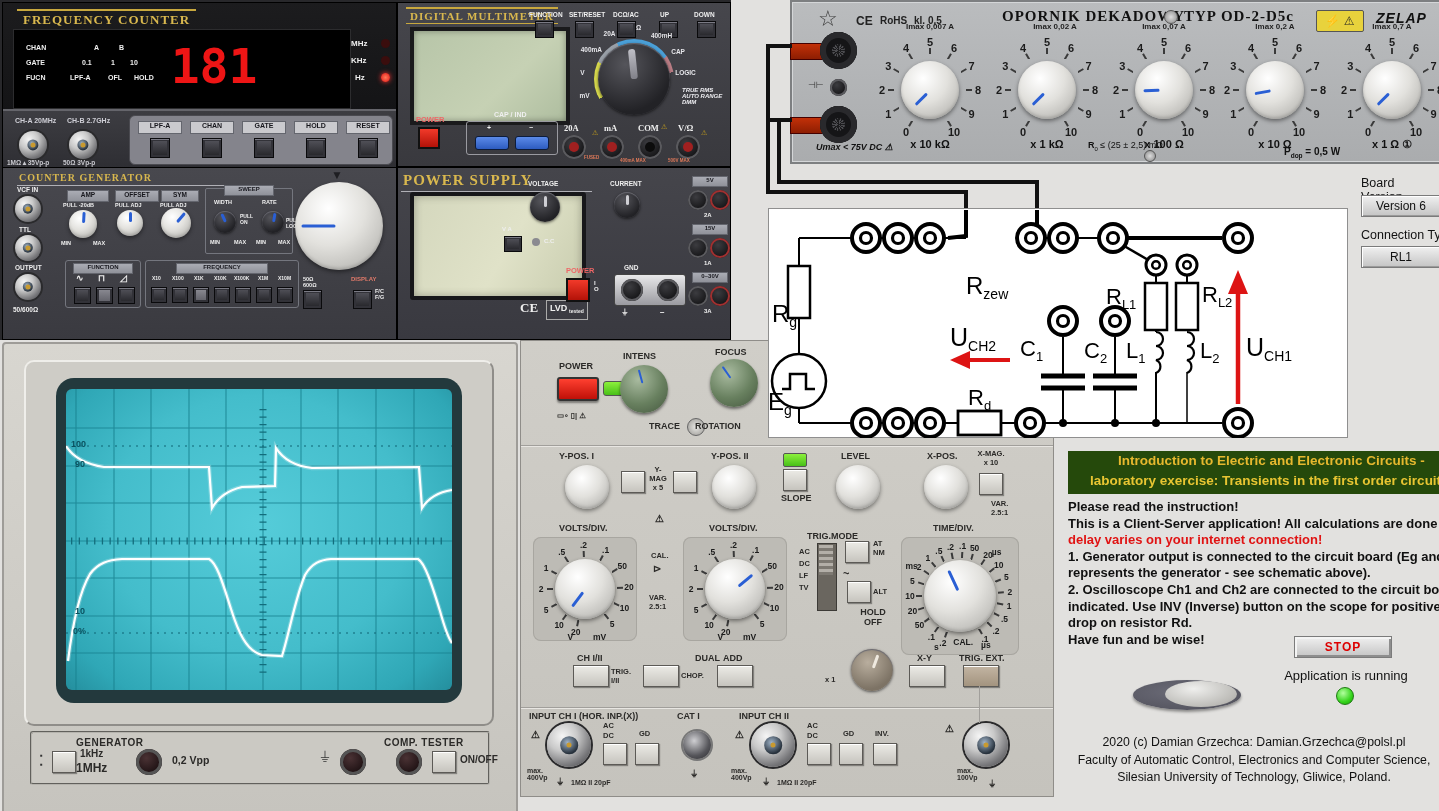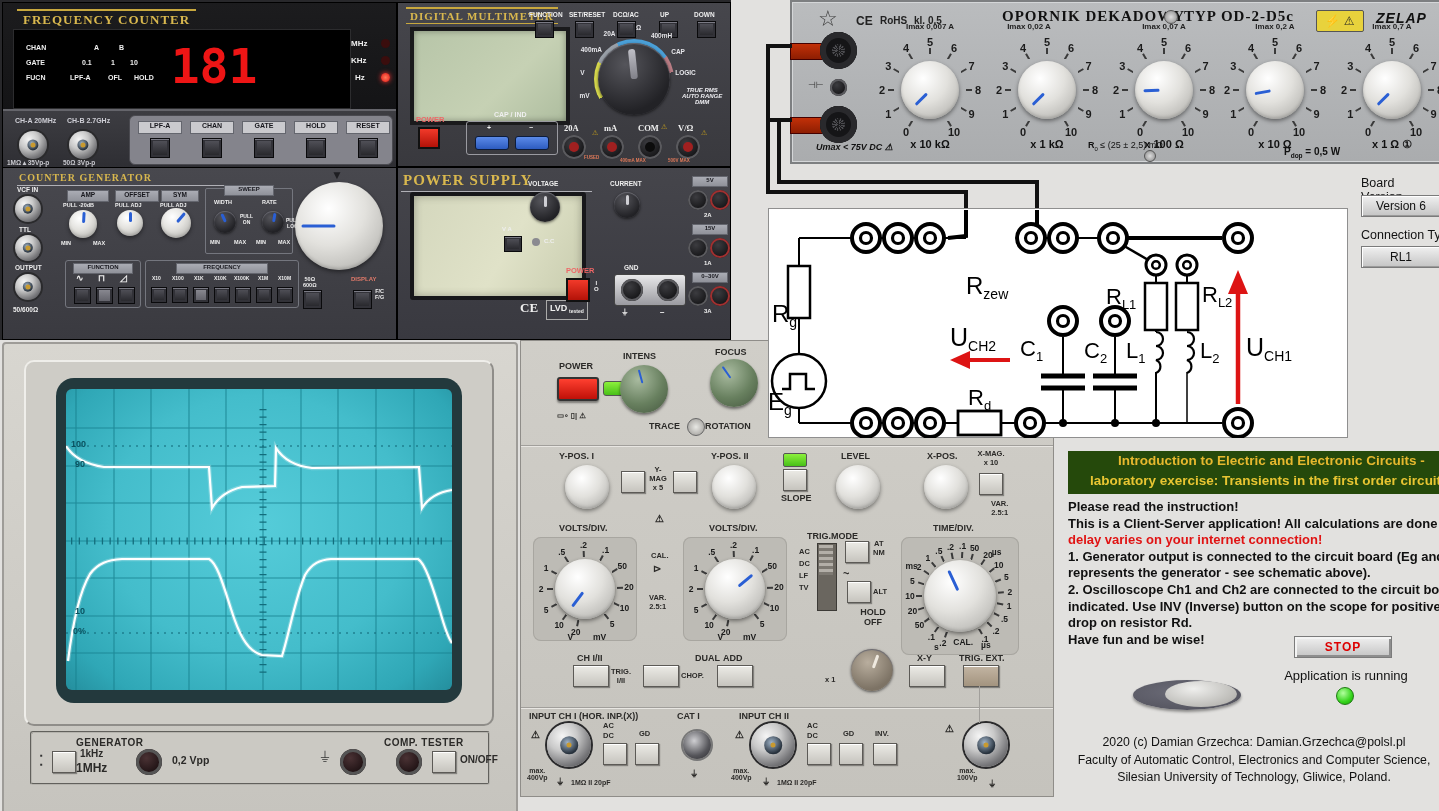--- a/index.html
+++ b/index.html
@@ -1,20 +1,20 @@
 <!DOCTYPE html>
 <html><head>
 <meta charset="utf-8">
 <style>
   html,body{margin:0;padding:0;background:#e2e1df;overflow:hidden;}
   #stage{position:relative;width:1439px;height:811px;background:#e2e1df;
          font-family:"Liberation Sans",sans-serif;overflow:hidden;}
   .abs{position:absolute;}
   .nw{white-space:nowrap;}
-  .pre{white-space:pre-line;text-align:center;}
+  .pre{white-space:pre-line;}
   .ctr{text-align:center;}
   .goldtitle{color:#d9b84e;font-family:"Liberation Serif",serif;font-weight:bold;letter-spacing:1px;}
   .bnc{border-radius:50%;background:radial-gradient(circle at 35% 30%,#f5f5f5,#c9c9c9 35%,#77777a 70%,#404044);box-shadow:0 0 0 2px #2a2a2c;}
   .bnc i{position:absolute;left:50%;top:50%;width:40%;height:40%;transform:translate(-50%,-50%);border-radius:50%;background:radial-gradient(circle at 40% 35%,#9fb3c8,#27313c 70%);}
   .bnc b{position:absolute;left:50%;top:50%;width:5px;height:5px;transform:translate(-50%,-50%);border-radius:50%;background:#c89a30;}
   .kbtn{background:linear-gradient(#55555d,#232327);border:1px solid #0a0a0c;box-shadow:inset 0 1px 0 #7a7a84,inset 0 0 0 2px #323238;}
   .kbtn.lit{background:linear-gradient(#8e8e96,#5e5e66);}
   .sbtn{background:linear-gradient(#ecebe6,#c6c4be);border:1px solid #5c5a56;box-shadow:inset 0 1px 0 #fff,1px 1px 1px rgba(0,0,0,.35);}
   .gbar{background:linear-gradient(#aaacb4,#90929a);color:#17171d;text-align:center;border:1px solid #64666e;font-weight:bold;}
   .knob-light{border-radius:50%;background:radial-gradient(circle at 38% 30%,#ffffff,#e2e1dd 45%,#bdbcb8 80%,#a5a4a0);box-shadow:0 2px 4px rgba(0,0,0,.45),inset 0 -2px 3px rgba(0,0,0,.15);}
@@ -354,21 +354,21 @@
         <span class="dial-num" style="left: 96.5692px; top: 79px;">9</span>
         <i class="dial-tick" style="height: 42px; transform: translateX(-50%) rotate(120deg);"></i>
         <span class="dial-num" style="left: 79px; top: 96.5692px;">10</span>
         <i class="dial-tick" style="height: 42px; transform: translateX(-50%) rotate(150deg);"></i>
       </div>
     <div class="abs knob-light" style="left:109px;top:59px;width:58px;height:58px;">
         <i class="ptr" style="height: 16px; transform: rotate(-135deg) translateY(-5px);"></i>
       </div>
     <div class="abs ctr" style="left:83px;top:136px;width:110px;font-size:11px;font-weight:bold;color:#111;">x 10 kΩ</div>
 
-    <div class="abs ctr" style="left:182px;top:20px;width:110px;font-size:8px;font-weight:bold;color:#222;text-align:center;">Imax 0,02 A</div>
+    <div class="abs ctr" style="left:208px;top:20px;width:110px;font-size:8px;font-weight:bold;color:#222;text-align:center;">Imax 0,02 A</div>
     <div class="abs dial dial-decade" style="left:200px;top:33px;width:110px;height:110px;">
         <span class="dial-num" style="left: 31px; top: 96.5692px;">0</span>
         <i class="dial-tick" style="height: 42px; transform: translateX(-50%) rotate(-150deg);"></i>
         <span class="dial-num" style="left: 13.4308px; top: 79px;">1</span>
         <i class="dial-tick" style="height: 42px; transform: translateX(-50%) rotate(-120deg);"></i>
         <span class="dial-num" style="left: 7px; top: 55px;">2</span>
         <i class="dial-tick" style="height: 42px; transform: translateX(-50%) rotate(-90deg);"></i>
         <span class="dial-num" style="left: 13.4308px; top: 31px;">3</span>
         <i class="dial-tick" style="height: 42px; transform: translateX(-50%) rotate(-60deg);"></i>
         <span class="dial-num" style="left: 31px; top: 13.4308px;">4</span>
@@ -571,21 +571,21 @@
     <span class="abs scope-lbl" style="left:102px;top:10px;">INTENS</span>
     <div class="abs knob-green" style="left:99px;top:24px;width:48px;height:48px;">
       <i class="ptr" style="height: 14px; width: 2px; transform: rotate(-15deg) translateY(-6px);"></i>
       </div>
     <span class="abs scope-lbl" style="left:194px;top:6px;">FOCUS</span>
     <div class="abs knob-green" style="left:189px;top:18px;width:48px;height:48px;">
       <i class="ptr" style="height: 14px; width: 2px; transform: rotate(-35deg) translateY(-6px);"></i>
       </div>
     <span class="abs scope-lbl" style="left:128px;top:80px;">TRACE</span>
     <div class="abs" style="left:166px;top:77px;width:16px;height:16px;border-radius:50%;background:radial-gradient(#e8e8e4,#9a9894);border:1px solid #666;"></div>
-    <span class="abs scope-lbl" style="left:184px;top:80px;">ROTATION</span>
+    <span class="abs scope-lbl" style="left:174px;top:80px;">ROTATION</span>
 
     <span class="abs scope-lbl" style="left:38px;top:110px;">Y-POS. I</span>
     <div class="abs knob-light" style="left:44px;top:124px;width:44px;height:44px;"></div>
     <div class="abs sbtn" style="left:100px;top:130px;width:22px;height:20px;"></div>
     <div class="abs scope-sm pre ctr" style="left:124px;top:124px;width:26px;">Y-
 MAG
 x 5</div>
     <div class="abs sbtn" style="left:152px;top:130px;width:22px;height:20px;"></div>
     <span class="abs scope-lbl" style="left:190px;top:110px;">Y-POS. II</span>
     <div class="abs knob-light" style="left:191px;top:124px;width:44px;height:44px;"></div>

